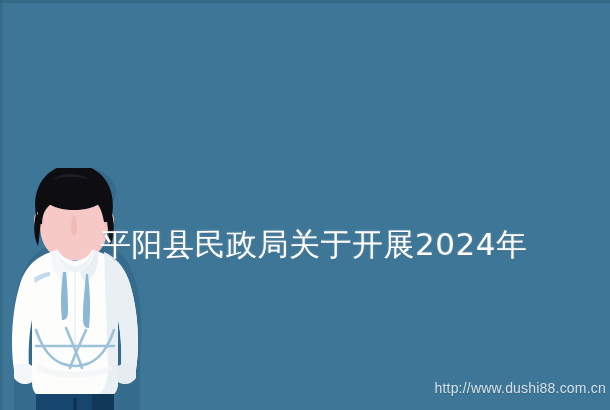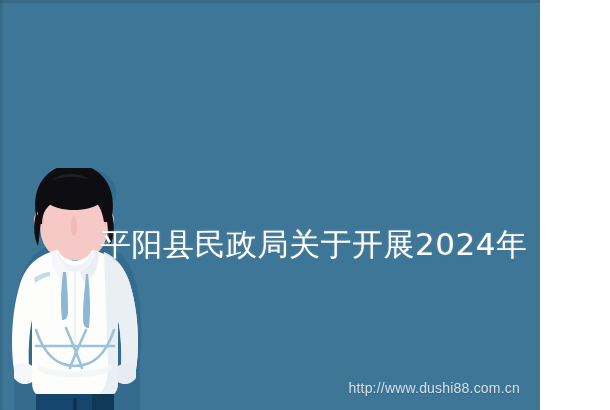--- a/index.html
+++ b/index.html
@@ -6,21 +6,21 @@
     margin: 0;
     padding: 0;
     background: #ffffff;
   }
   body {
     font-family: "Liberation Sans", "DejaVu Sans", sans-serif;
   }
 
   .banner {
     position: relative;
-    width: 540px;
+    width: 610px;
     height: 410px;
     overflow: hidden;
     background: #3d7697;
   }
 
   
   .top-strip {
     position: absolute;
     left: 0;
     top: 0;
@@ -66,21 +66,21 @@
     font-weight: 400;
     text-shadow: 0 0 3px rgba(255,255,255,.28), 0 1px 2px rgba(20,55,75,.30);
     white-space: pre-wrap;
     font-family: "DejaVu Sans", "Liberation Sans", sans-serif;
   }
   .title-line { display: block; }
 
   
   .watermark {
     position: absolute;
-    right: 20px;
+    right: 4px;
     bottom: 14px;
     color: rgba(255,255,255,.80);
     font-size: 14px;
     line-height: 16px;
     letter-spacing: .2px;
     text-shadow: 0 1px 1px rgba(25,60,80,.35);
     font-family: "Liberation Sans", "DejaVu Sans", sans-serif;
   }
 </style>
 </head>

